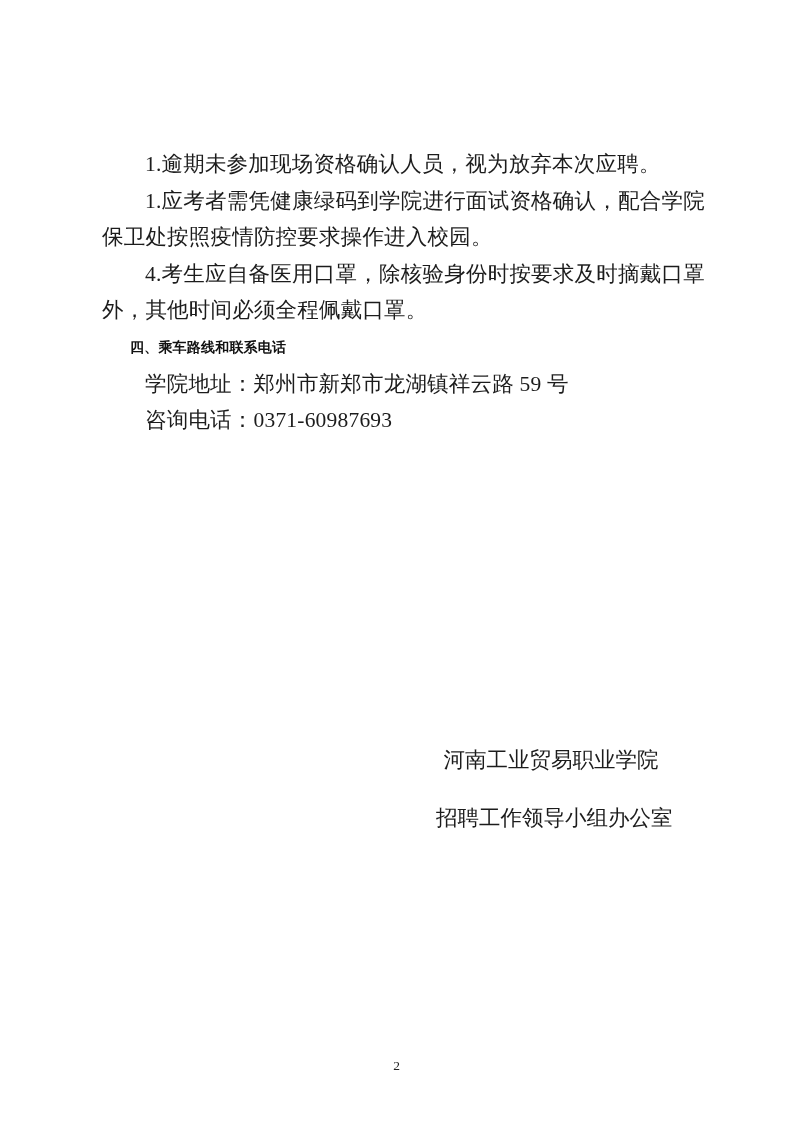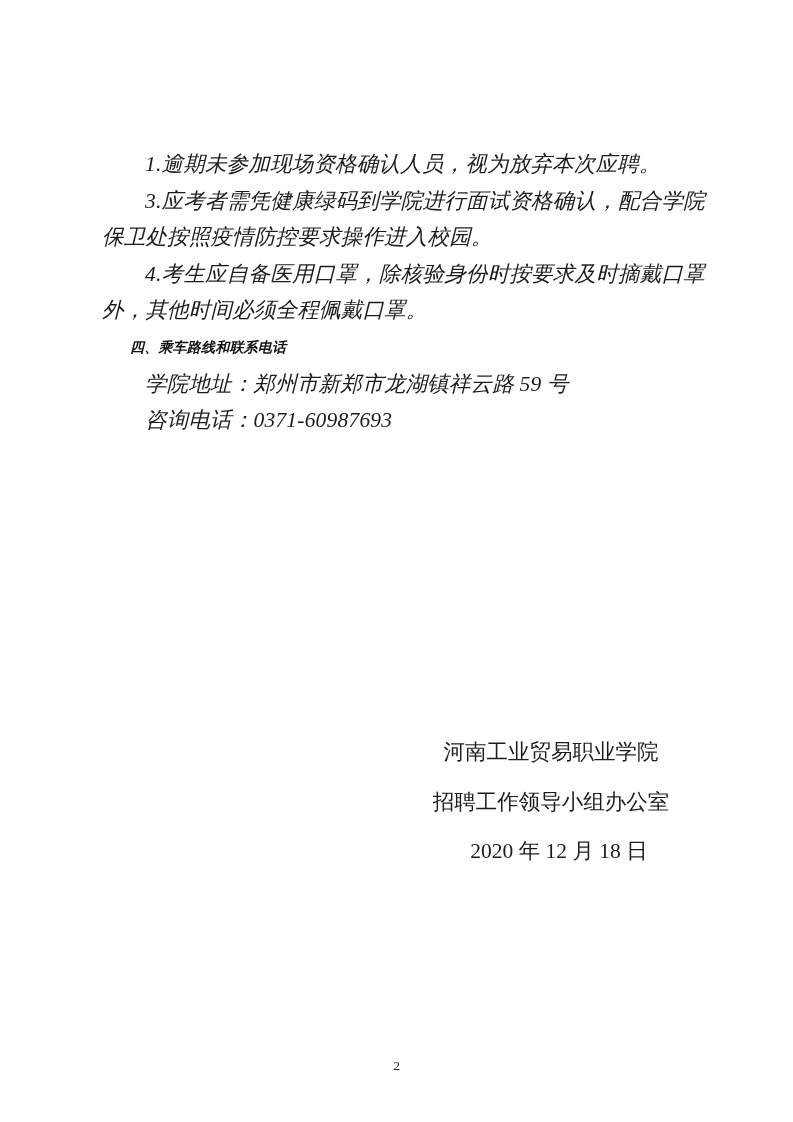--- a/index.html
+++ b/index.html
@@ -22,21 +22,20 @@
   }
   .content {
     position: absolute;
     left: 102px;
     top: 146px;
     width: 603px;
     font-size: 21.5px;
     line-height: 36.6px;
     text-align: justify;
     letter-spacing: 0.2px;
-    font-style: italic;
   }
   .para {
     margin: 0;
     text-indent: 2em;
   }
   .heading {
     margin: 0;
     text-indent: 2em;
     font-family: "Liberation Sans", "DejaVu Sans", sans-serif;
     font-weight: 700;
@@ -48,21 +47,21 @@
     position: absolute;
     top: 724px;
     left: 420px;
     width: 262px;
     font-size: 21.5px;
     line-height: 41.5px;
     text-align: center;
     white-space: nowrap;
   }
   .sig-line {
-    margin: 8px;
+    margin: 16px;
   }
   .sig-date {
     padding-left: 16px;
   }
   .page-number {
     position: absolute;
     top: 1058px;
     left: 0;
     width: 793px;
     text-align: center;
@@ -70,28 +69,27 @@
     color: #222222;
   }
 </style>
 </head>
 <body>
 
 <div class="page">
 
   <div class="content">
     <p class="para">1.逾期未参加现场资格确认人员，视为放弃本次应聘。</p>
-    <p class="para">3.应考者需凭健康绿码到学院进行面试资格确认，配合学院保卫处按照疫情防控要求操作进入校园。</p>
+    <p class="para">1.应考者需凭健康绿码到学院进行面试资格确认，配合学院保卫处按照疫情防控要求操作进入校园。</p>
     <p class="para">4.考生应自备医用口罩，除核验身份时按要求及时摘戴口罩外，其他时间必须全程佩戴口罩。</p>
     <h2 class="heading">四、乘车路线和联系电话</h2>
     <p class="para">学院地址：郑州市新郑市龙湖镇祥云路 59 号</p>
     <p class="para">咨询电话：0371-60987693</p>
   </div>
 
   <div class="signature">
     <p class="sig-line">河南工业贸易职业学院</p>
     <p class="sig-line">招聘工作领导小组办公室</p>
-    <p class="sig-line sig-date">2020 年 12 月 18 日</p>
   </div>
 
   <div class="page-number">2</div>
 
 </div>
 
 </body></html>

